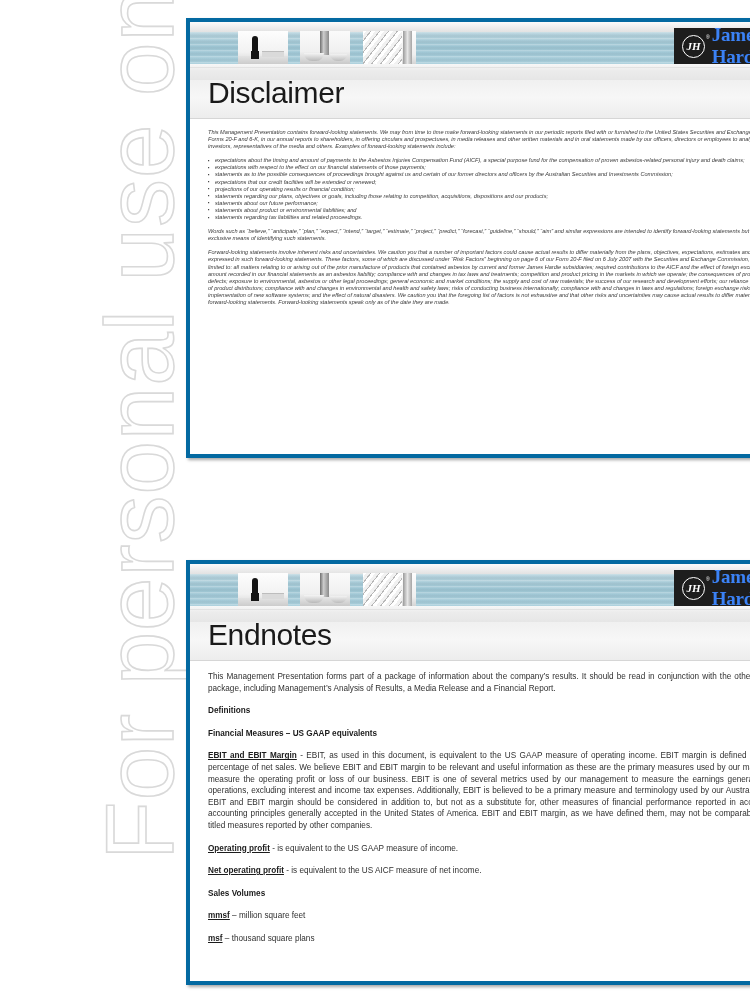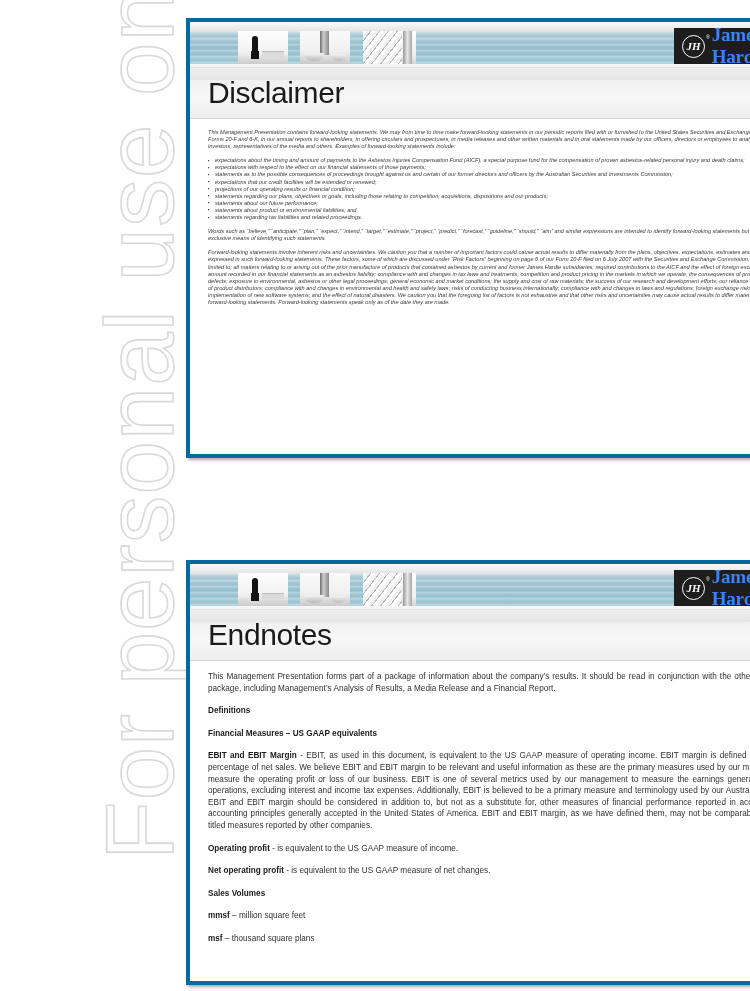--- a/index.html
+++ b/index.html
@@ -263,20 +263,21 @@
   .end-head {
     font-family: "Liberation Sans", sans-serif;
     font-size: 8.2px;
     line-height: 11.6px;
     font-weight: bold;
     color: #1c1c1c;
     margin: 0 0 11px 0;
   }
   .term {
     font-weight: bold;
+    text-decoration: underline;
     color: #1c1c1c;
   }
 
   
   .page-no {
     position: absolute;
     right: 10px;
     bottom: 4px;
     font-family: "Liberation Sans", sans-serif;
     font-size: 9px;
@@ -386,21 +387,21 @@
   <div class="slide-body">
     <p class="end-text">This Management Presentation forms part of a package of information about the company’s results.  It should be read in conjunction with the other parts of this package, including Management’s Analysis of Results, a Media Release and a Financial Report.</p>
 
     <p class="end-head">Definitions</p>
     <p class="end-head">Financial Measures – US GAAP equivalents</p>
 
     <p class="end-text"><span class="term">EBIT and EBIT Margin</span><span> - EBIT, as used in this document, is equivalent to the US GAAP measure of operating income. EBIT margin is defined as EBIT as a percentage of net sales. We believe EBIT and EBIT margin to be relevant and useful information as these are the primary measures used by our management to measure the operating profit or loss of our business. EBIT is one of several metrics used by our management to measure the earnings generated from our operations, excluding interest and income tax expenses. Additionally, EBIT is believed to be a primary measure and terminology used by our Australian investors.  EBIT and EBIT margin should be considered in addition to, but not as a substitute for, other measures of financial performance reported in accordance with accounting principles generally accepted in the United States of America. EBIT and EBIT margin, as we have defined them, may not be comparable to similarly titled measures reported by other companies.</span></p>
 
     <p class="end-text"><span class="term">Operating profit</span><span> - is equivalent to the US GAAP measure of income.</span></p>
 
-    <p class="end-text"><span class="term">Net operating profit</span><span> - is equivalent to the US GAAP measure of net changes.</span></p>
+    <p class="end-text"><span class="term">Net operating profit</span><span> - is equivalent to the US AICF measure of net income.</span></p>
 
     <p class="end-head">Sales Volumes</p>
 
     <p class="end-text"><span class="term">mmsf</span><span> – million square feet</span></p>
 
     <p class="end-text"><span class="term">msf</span><span> – thousand square plans</span></p>
   </div>
 
   <div class="page-no">20</div>
 </div>

